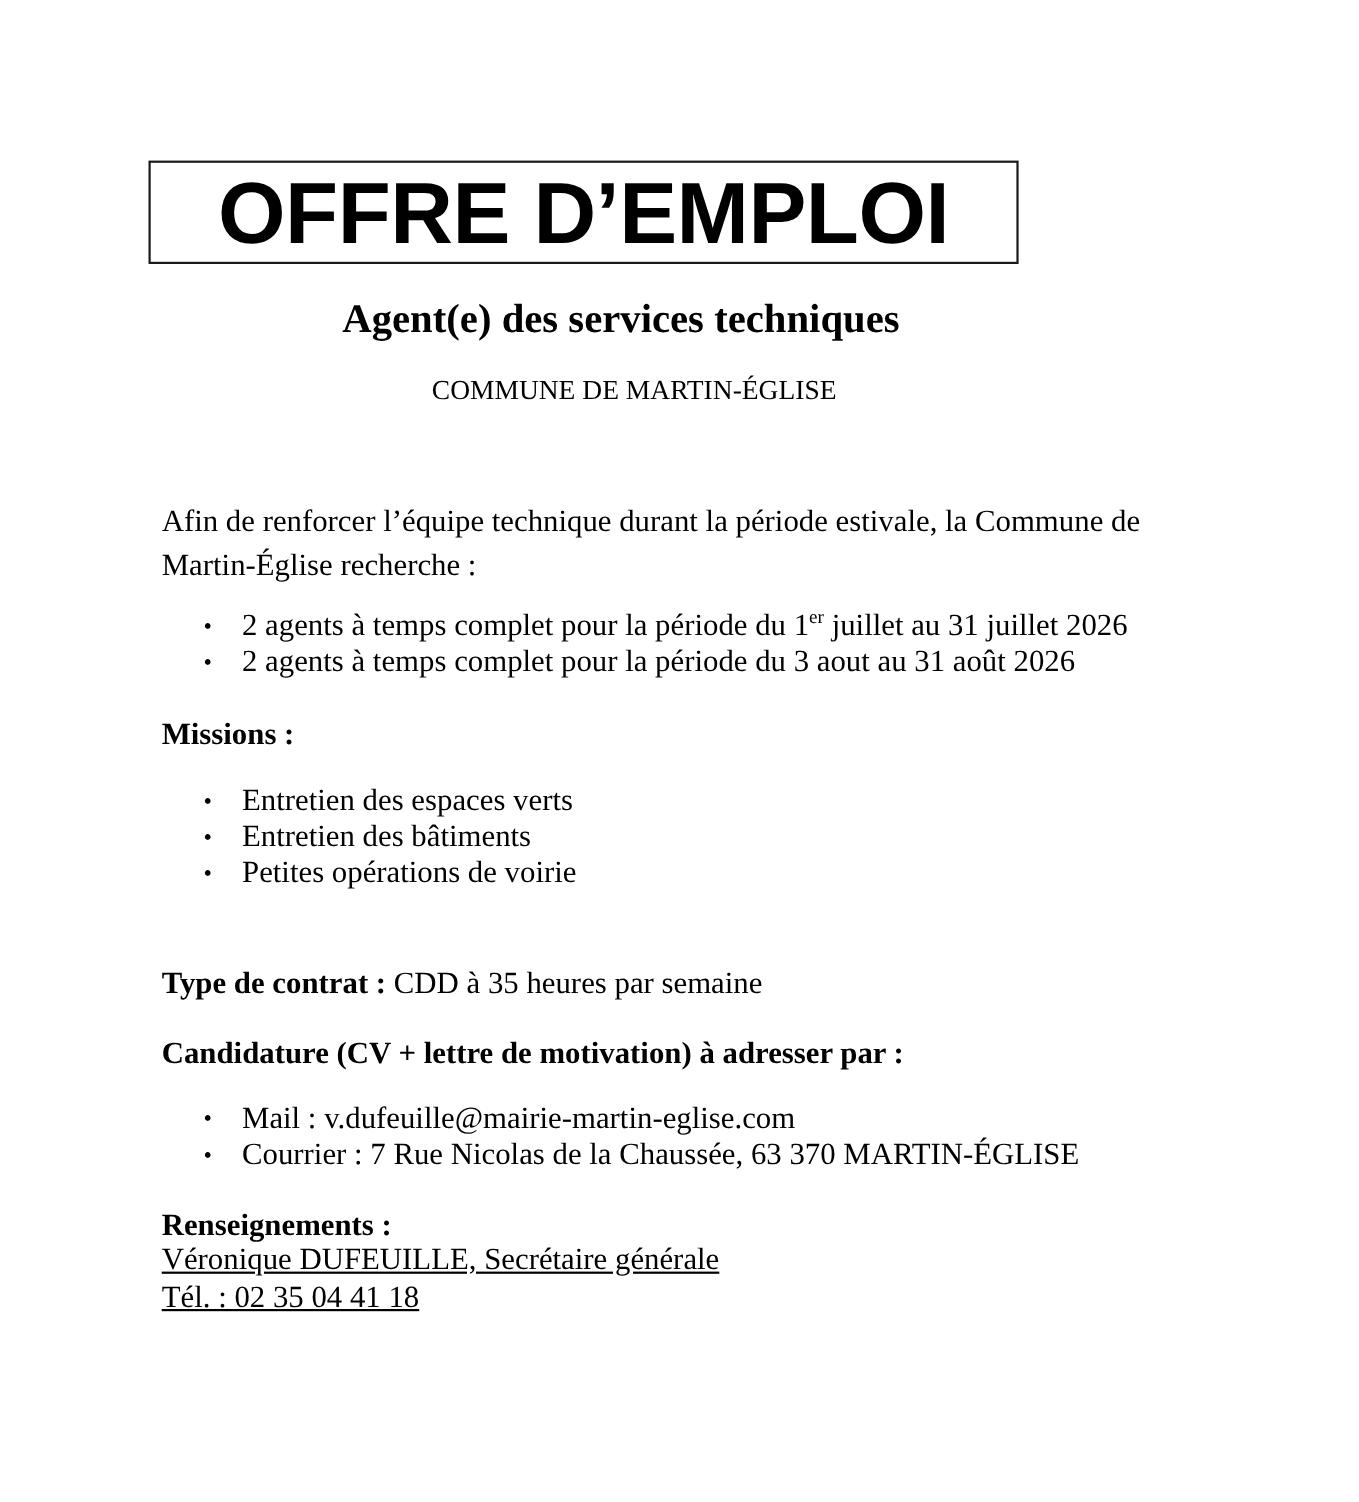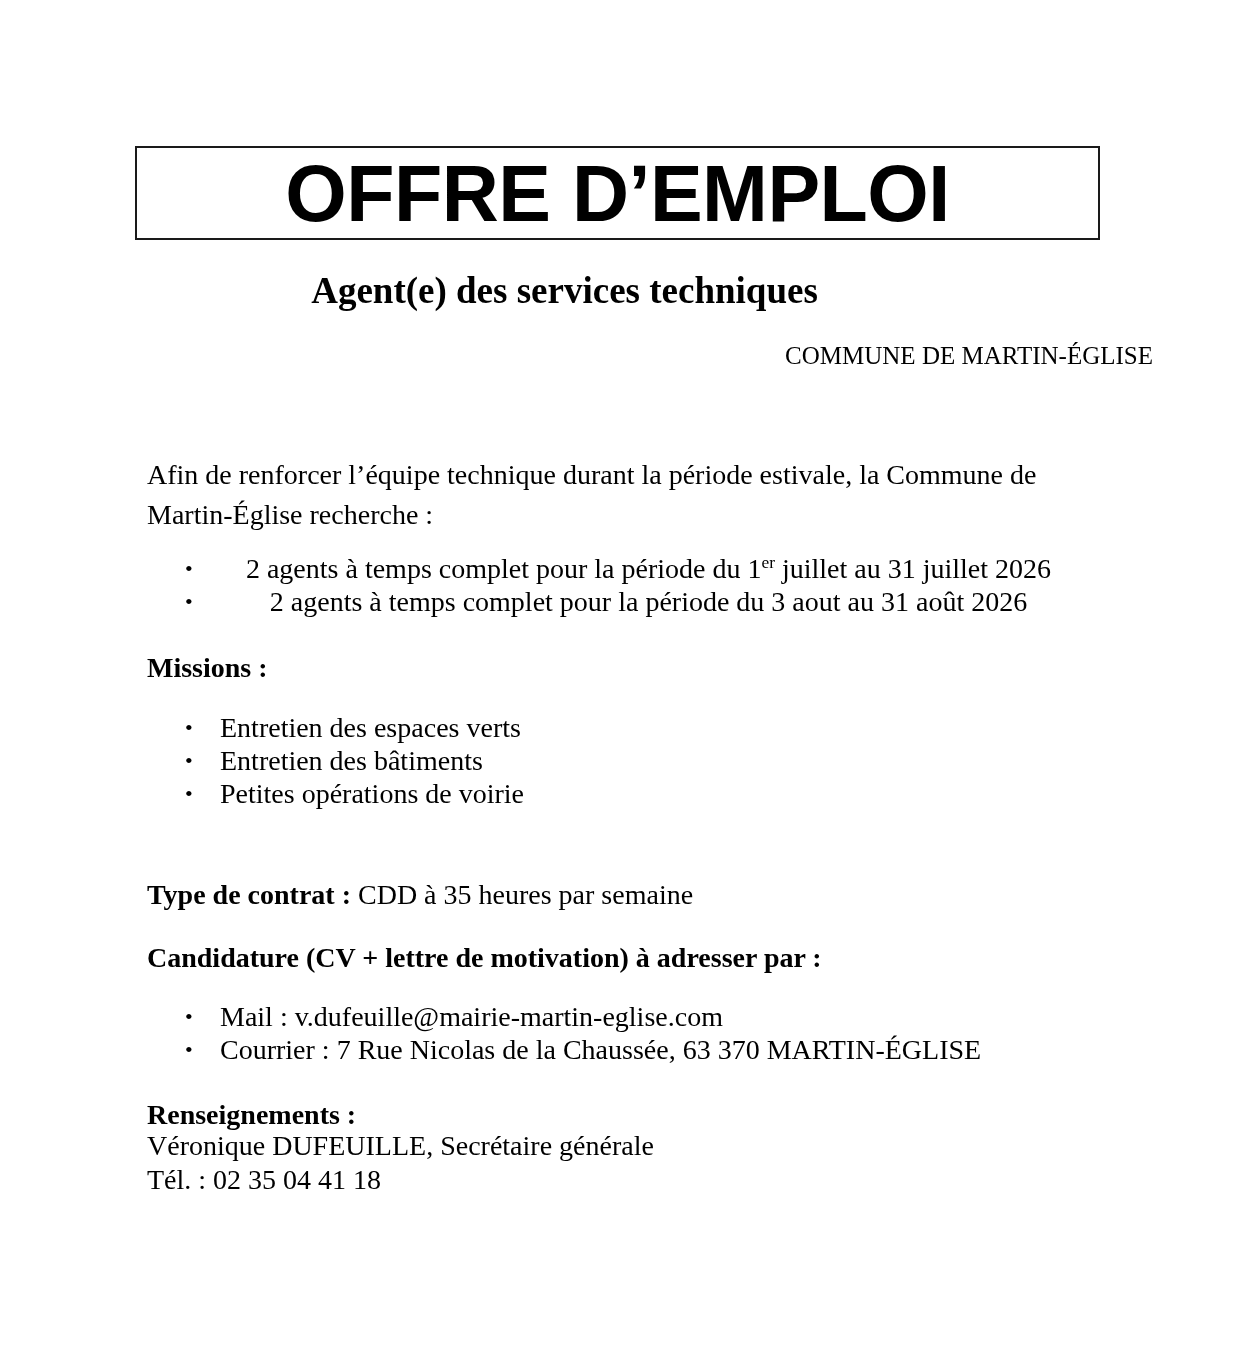--- a/index.html
+++ b/index.html
@@ -24,21 +24,21 @@
     top: 0;
     width: 1235px;
     height: 1365px;
   }
 
   
   .title-box {
     position: absolute;
     left: 135px;
     top: 146px;
-    width: 965px;
+    width: 791px;
     height: 94px;
     border: 2px solid #1a1a1a;
     box-sizing: border-box;
     display: flex;
     align-items: center;
     justify-content: center;
     background: #ffffff;
   }
   .title-text {
     font-family: "Liberation Sans", "DejaVu Sans", sans-serif;
@@ -60,21 +60,21 @@
     font-size: 37px;
     font-weight: bold;
     line-height: 1.15;
     white-space: nowrap;
   }
   .commune {
     position: absolute;
     left: 0;
     top: 341px;
     width: 1153px;
-    text-align: right;
+    text-align: center;
     font-size: 25px;
     line-height: 1.2;
     white-space: nowrap;
     font-family: Liberation Serif, serif;
   }
 
   
   .body-block {
     position: absolute;
     left: 147px;
@@ -116,28 +116,28 @@
     font-size: 22px;
     line-height: 33px;
   }
   sup {
     font-size: 0.62em;
     vertical-align: super;
     line-height: 0;
   }
 
   .intro      { top: 455px; }
-  .list-posts { top: 552px; text-align: center; }
+  .list-posts { top: 552px; }
   .h-missions { top: 648px; }
   .list-missions { top: 711px; }
   .h-contract { top: 875px; }
   .h-candidature { top: 938px; }
   .list-contact { top: 1000px; }
   .h-info { top: 1095px; }
-  .info-lines { top: 1129px; }
+  .info-lines { top: 1129px; text-decoration: underline; }
 
   .info-line {
     font-size: 28px;
     line-height: 34px;
     white-space: nowrap;
   }
 </style>
 </head>
 <body>
 

